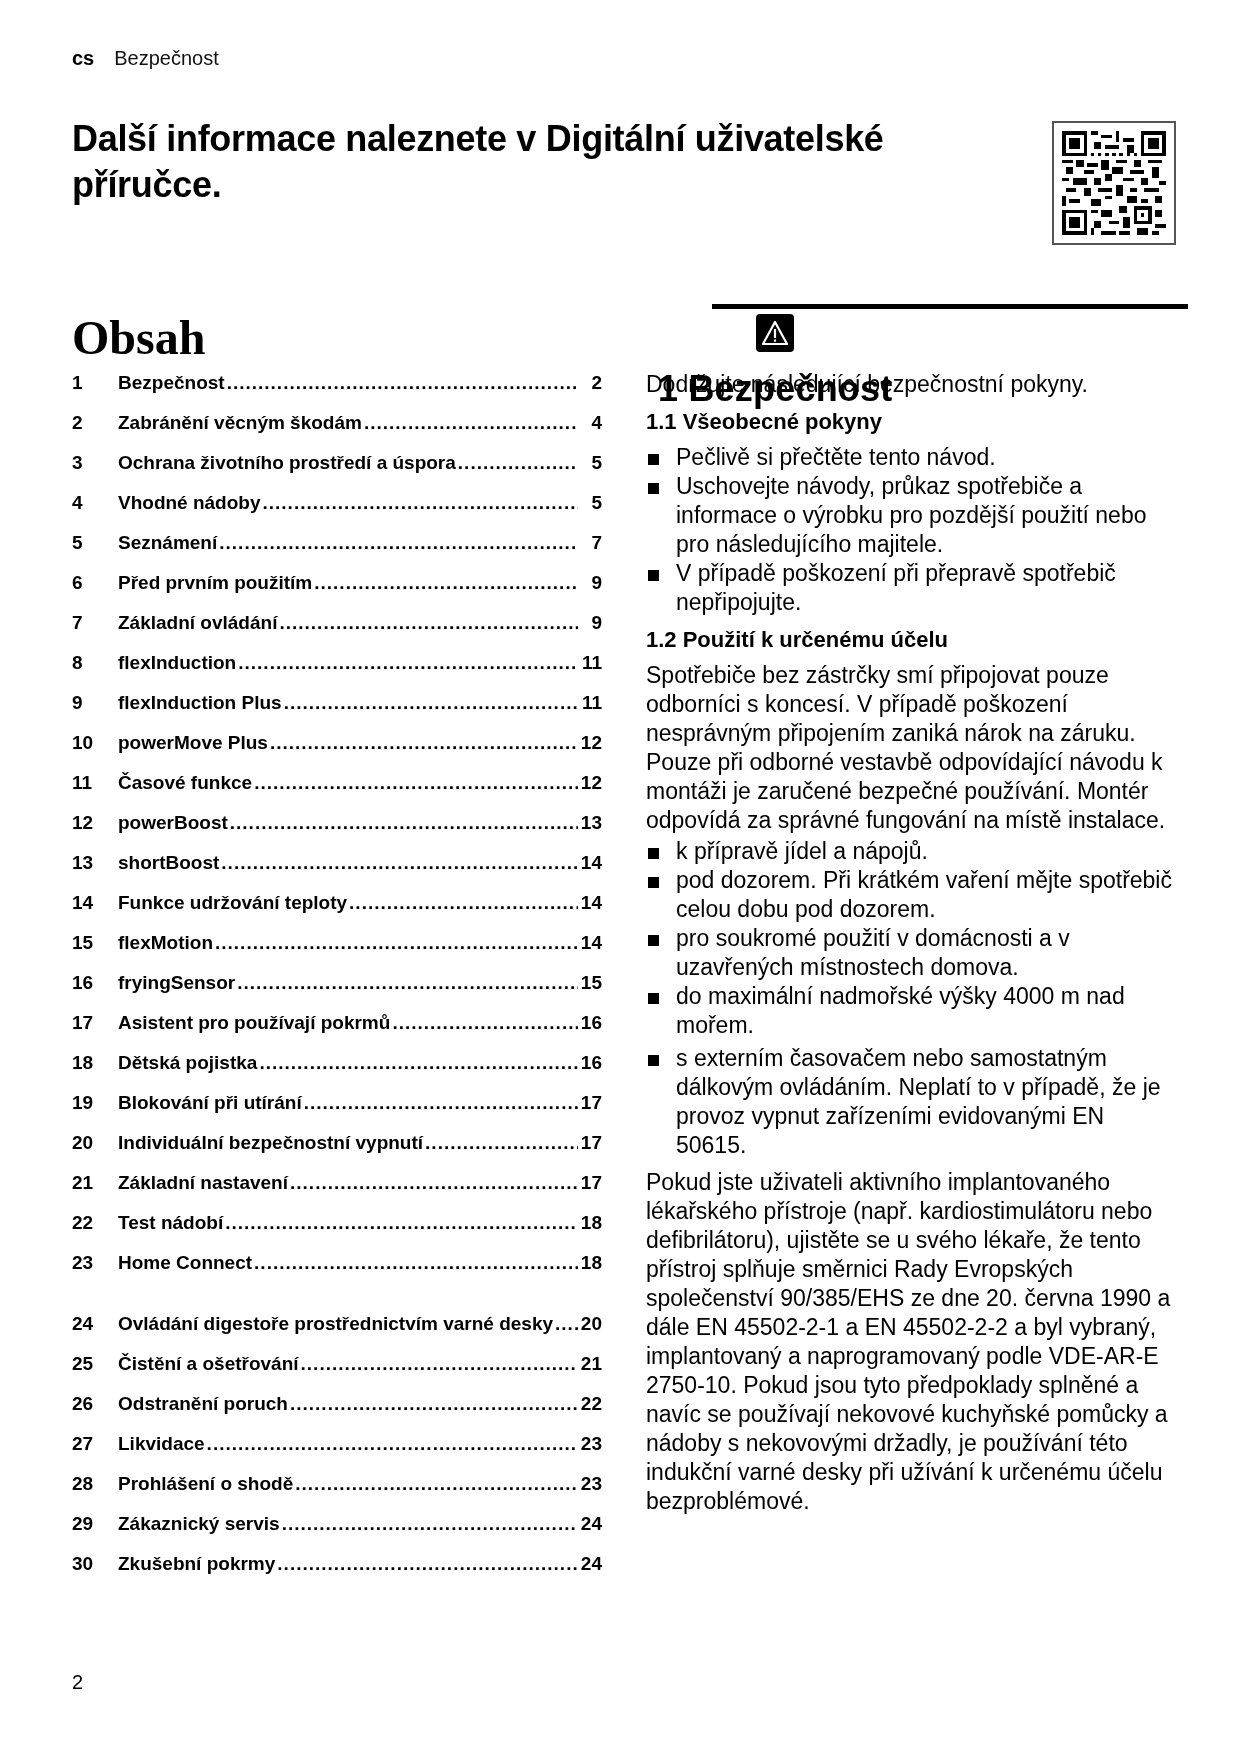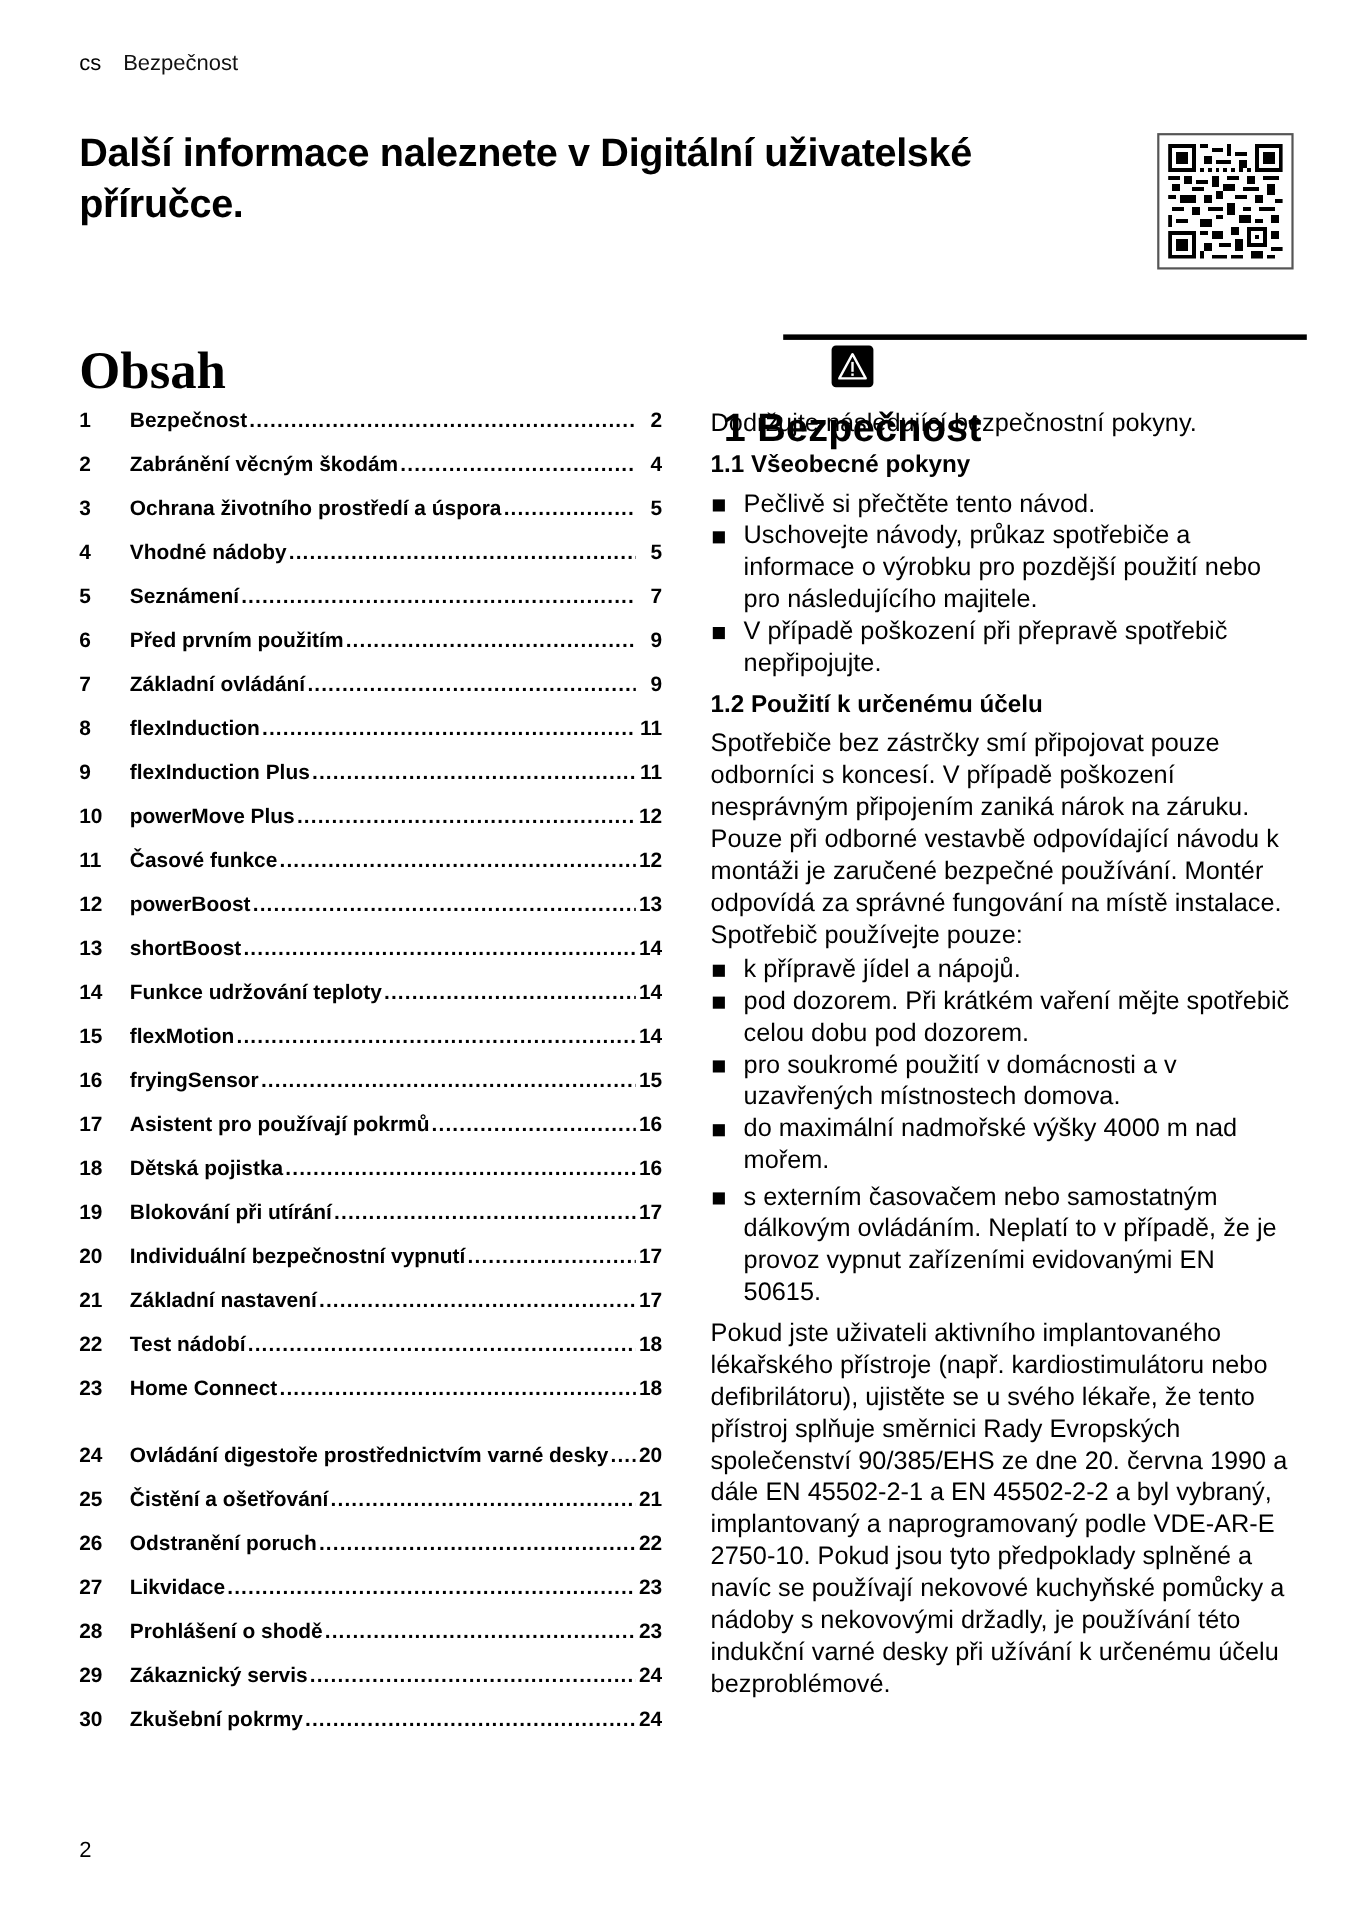--- a/index.html
+++ b/index.html
@@ -1,20 +1,20 @@
 <!DOCTYPE html>
 <html><head>
 <meta charset="utf-8">
 <style>
   * { box-sizing: border-box; margin: 0; padding: 0; }
   html, body { width: 1240px; height: 1754px; background: #ffffff; }
   body { position: relative; font-family: "Liberation Sans", sans-serif; color: #000; overflow: hidden; }
 
   .running-header { position: absolute; left: 72px; top: 47px; font-size: 20px; display: flex; gap: 20px; align-items: baseline; }
-  .running-header .lang { font-weight: normal; }
+  .running-header .lang { font-weight: bold; }
   .running-header .section { font-weight: normal; color: #111; }
 
   .main-title { position: absolute; left: 72px; top: 116px; width: 900px; font-size: 36px; font-weight: bold; line-height: 46px; letter-spacing: -0.3px; }
 
   .qr { position: absolute; left: 1052px; top: 121px; width: 124px; height: 124px; border: 2px solid #555; padding: 8px; background:#fff; }
   .qr svg { width: 104px; height: 104px; display: block; }
 
   
   .toc-title { position: absolute; left: 72px; top: 310px; font-size: 48px; font-weight: bold; font-family: Liberation Serif, serif; }
   .toc { position: absolute; left: 72px; top: 362px; width: 530px; }
@@ -392,21 +392,20 @@
 <div class="content">
   <p>Dodržujte následující bezpečnostní pokyny.</p>
   <h3>1.1  Všeobecné pokyny</h3>
   <ul>
     <li>Pečlivě si přečtěte tento návod.</li>
     <li>Uschovejte návody, průkaz spotřebiče a informace o výrobku pro pozdější použití nebo pro následujícího majitele.</li>
     <li>V případě poškození při přepravě spotřebič nepřipojujte.</li>
   </ul>
   <h3>1.2  Použití k určenému účelu</h3>
   <p>Spotřebiče bez zástrčky smí připojovat pouze odborníci s koncesí. V případě poškození nesprávným připojením zaniká nárok na záruku. Pouze při odborné vestavbě odpovídající návodu k montáži je zaručené bezpečné používání. Montér odpovídá za správné fungování na místě instalace.</p>
-  <p>Spotřebič používejte pouze:</p>
   <ul>
     <li>k přípravě jídel a nápojů.</li>
     <li>pod dozorem. Při krátkém vaření mějte spotřebič celou dobu pod dozorem.</li>
     <li>pro soukromé použití v domácnosti a v uzavřených místnostech domova.</li>
     <li>do maximální nadmořské výšky 4000 m nad mořem.</li>
   </ul>
   <ul>
     <li>s externím časovačem nebo samostatným dálkovým ovládáním. Neplatí to v případě, že je provoz vypnut zařízeními evidovanými EN 50615.</li>
   </ul>
   <p class="gap-s">Pokud jste uživateli aktivního implantovaného lékařského přístroje (např. kardiostimulátoru nebo defibrilátoru), ujistěte se u svého lékaře, že tento přístroj splňuje směrnici Rady Evropských společenství 90/385/EHS ze dne 20. června 1990 a dále EN 45502-2-1 a EN 45502-2-2 a byl vybraný, implantovaný a naprogramovaný podle VDE-AR-E 2750-10. Pokud jsou tyto předpoklady splněné a navíc se používají nekovové kuchyňské pomůcky a nádoby s nekovovými držadly, je používání této indukční varné desky při užívání k určenému účelu bezproblémové.</p>

